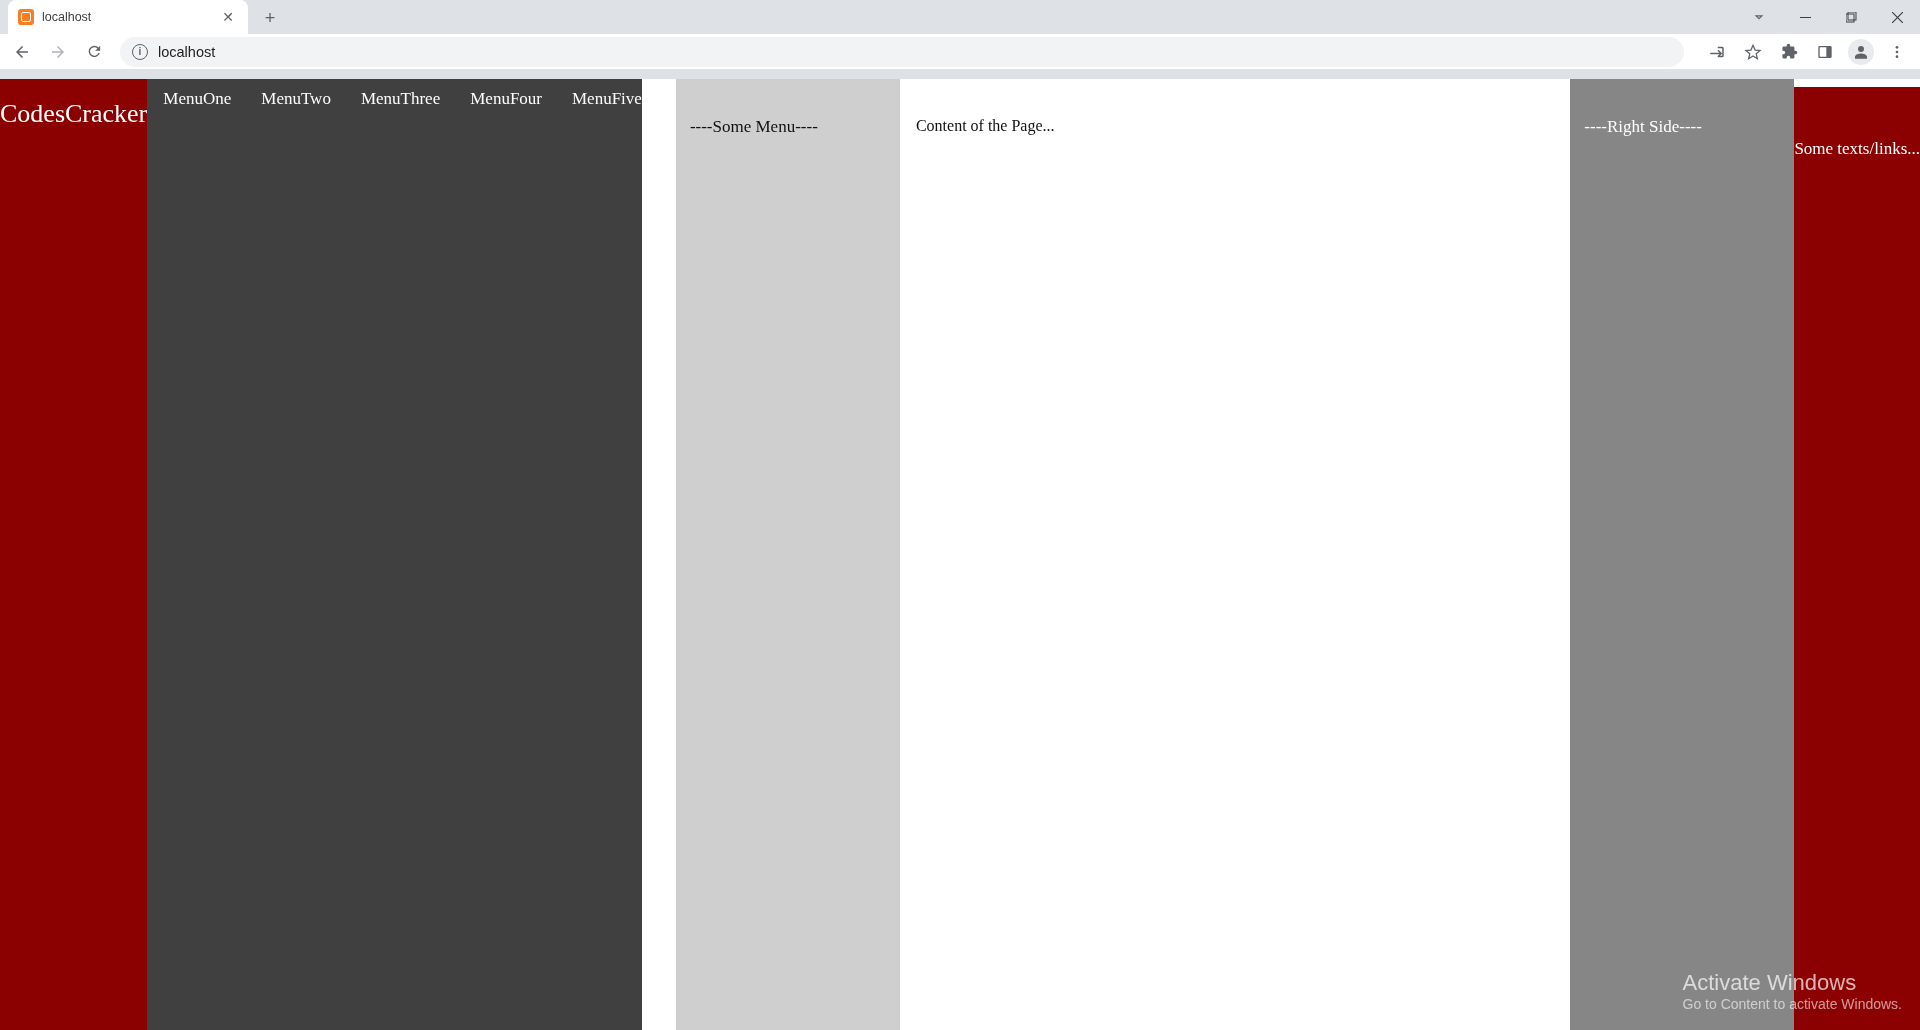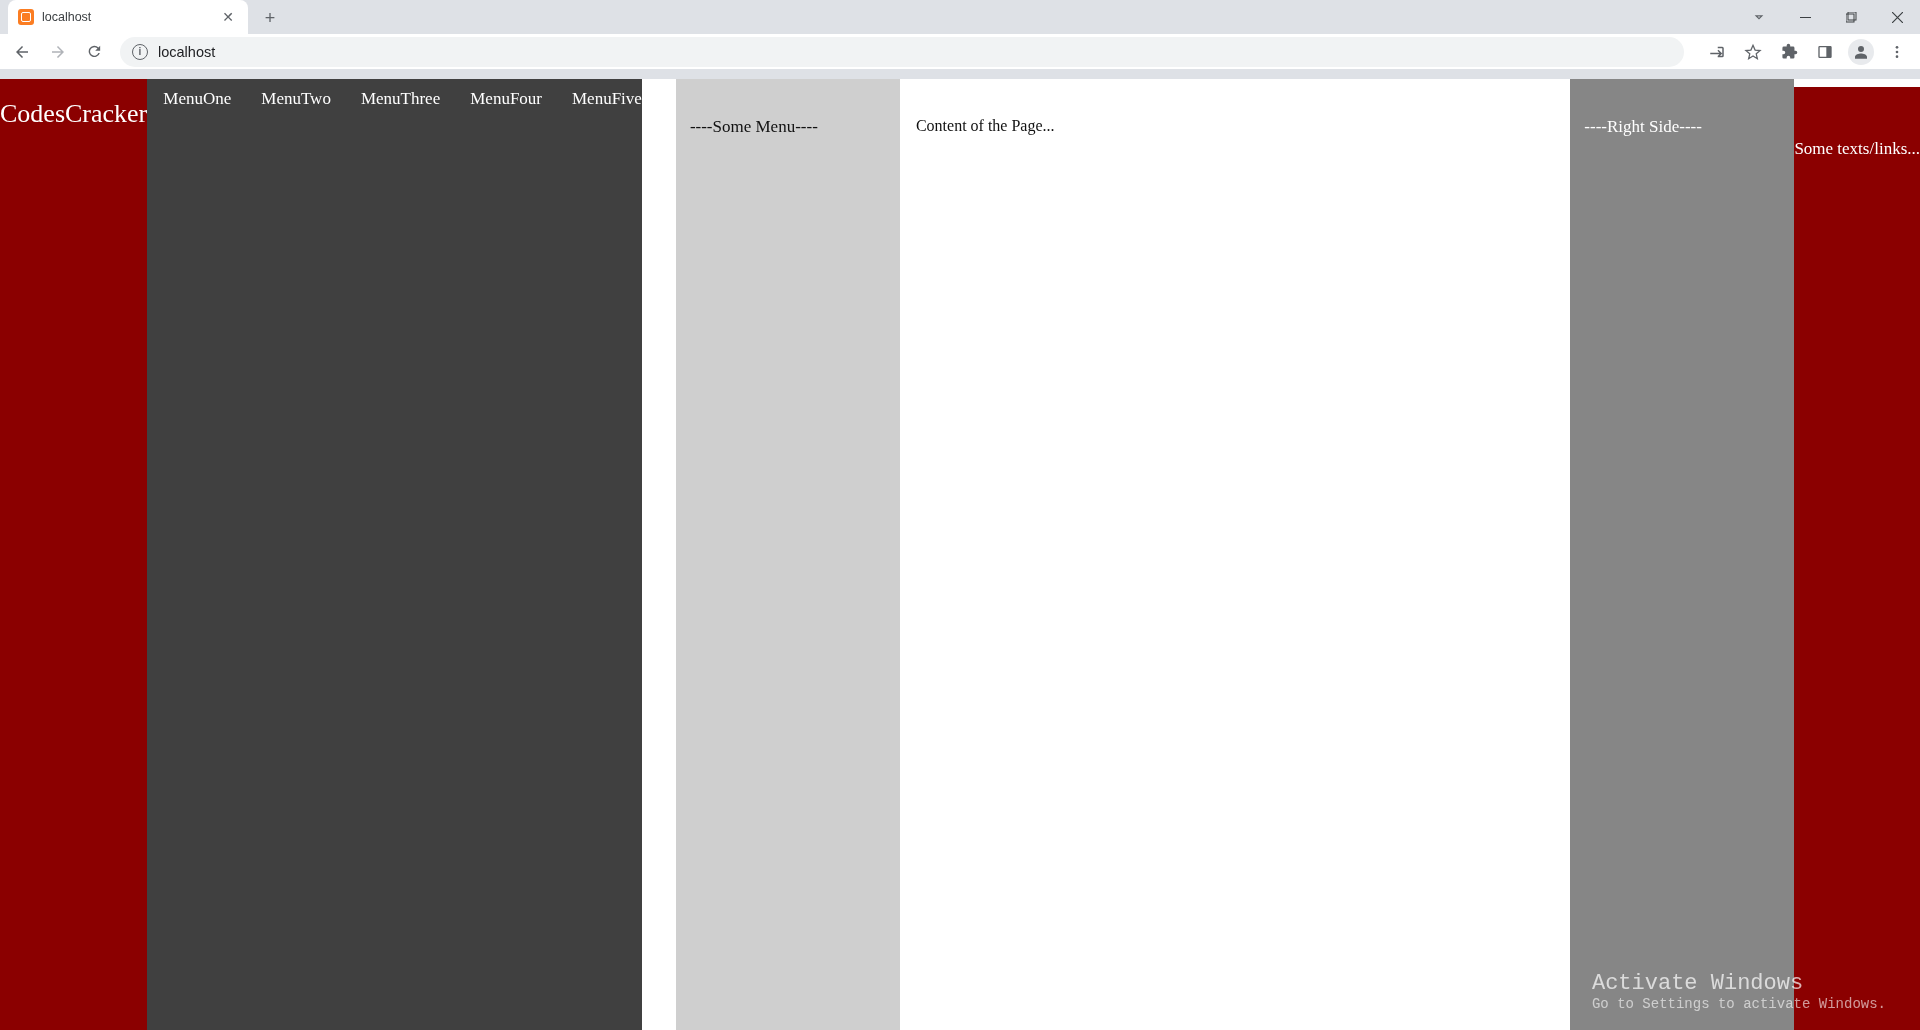--- a/index.html
+++ b/index.html
@@ -154,25 +154,25 @@
       color: #fff;
       text-align: center;
       padding: 52px 0;
       font-size: 17px;
       margin-top: 8px;
     }
 
     
     .watermark {
       position: absolute;
-      right: 34px;
+      right: 18px;
       bottom: 18px;
       color: rgba(255,255,255,0.65);
       text-align: left;
-      font-family: Liberation Mono, monospace;
+      font-family: Liberation Sans, sans-serif;
       pointer-events: none;
     }
     .watermark .wm-title { font-size: 22px; font-weight: 400; color: rgba(255,255,255,0.7);}
     .watermark .wm-sub { font-size: 14px; color: rgba(255,255,255,0.6); }
   </style>
 </head>
 <body>
 
 <div class="browser-chrome">
   <div class="tab-strip">
@@ -288,14 +288,14 @@
       <span>----Right Side----</span>
     </div>
   </div>
   <div class="footer">
     <span>Some texts/links...</span>
   </div>
 </div>
 
 <div class="watermark">
   <div class="wm-title">Activate Windows</div>
-  <div class="wm-sub">Go to Settings to activate Windows.</div>
+  <div class="wm-sub">Go to Content to activate Windows.</div>
 </div>
 
 </body></html>

